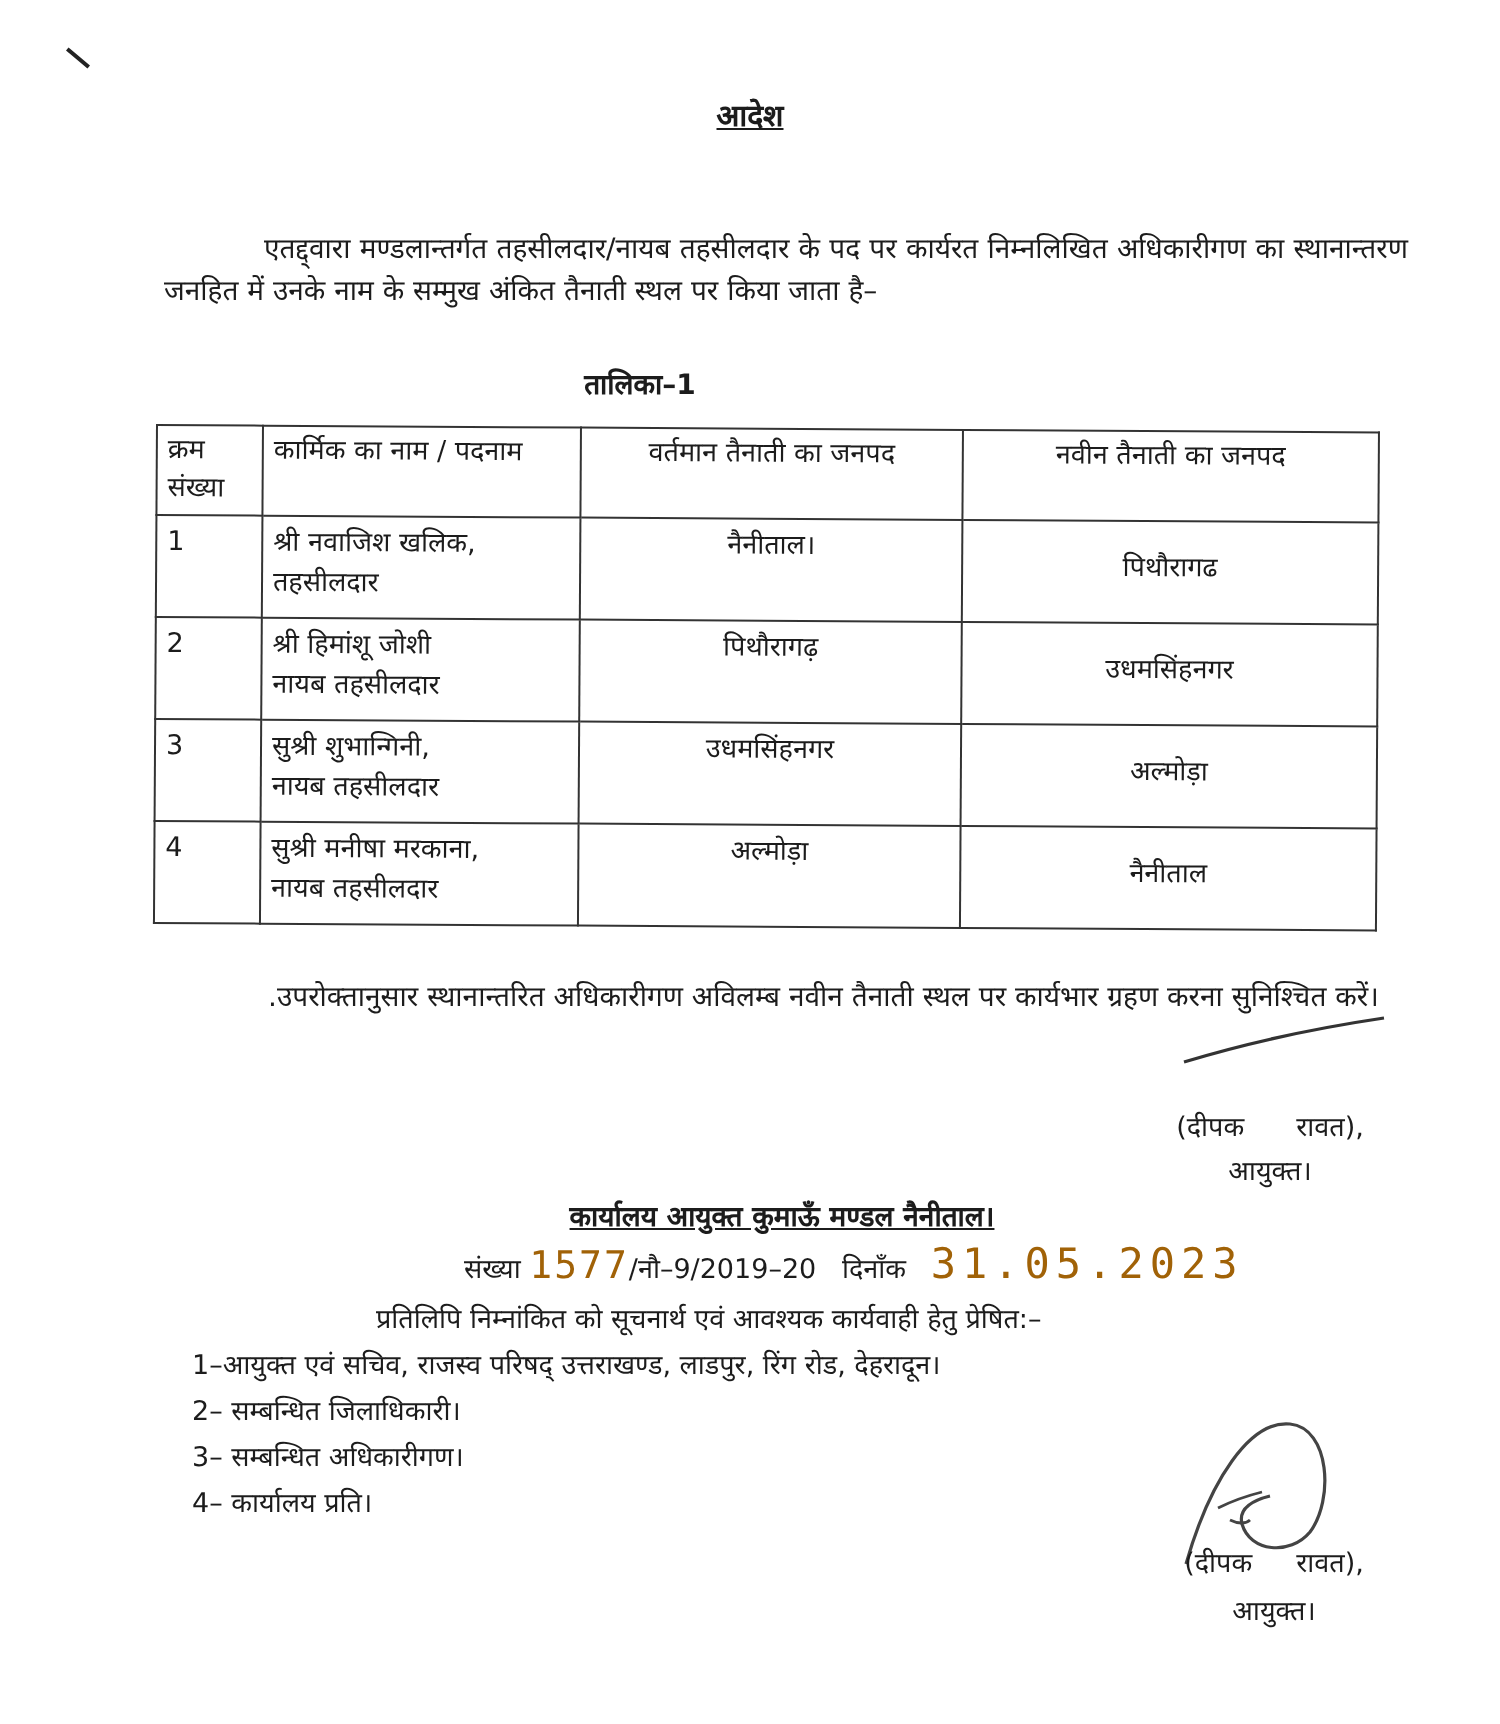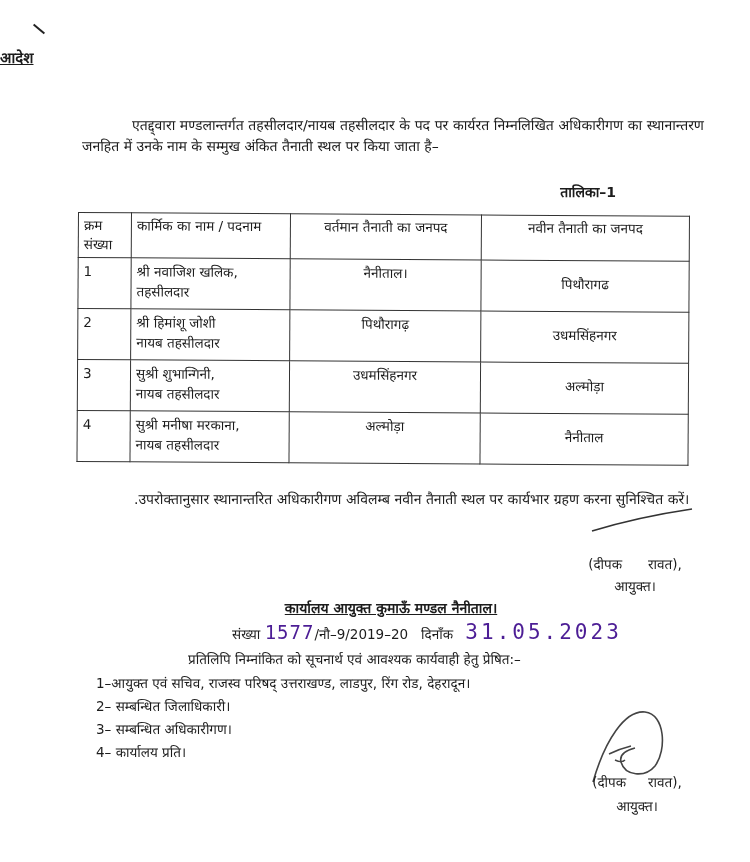--- a/index.html
+++ b/index.html
@@ -10,30 +10,30 @@
     font-family: "DejaVu Sans", "Liberation Sans", sans-serif;
     position: relative;
     overflow: hidden;
   }
   .abs { position: absolute; }
   .mark {
     left: 32px; top: 28px; width: 14px; height: 2px;
     background: #222; transform: rotate(40deg);
   }
   .title {
-    left: 0; width: 750px; top: 47px; text-align: left;
+    left: 0; width: 750px; top: 47px; text-align: center;
     font-size: 15px; font-weight: bold; text-decoration: underline;
   }
   .para {
     left: 82px; width: 622px; font-size: 14px; line-height: 21px;
     text-align: justify;
   }
   .para .indent { display: inline-block; width: 50px; }
   .p1 { top: 83px; margin-top: 32px; }
-  .tcaption { left: 0; width: 616px; top: 182px; text-align: right; font-size: 14px; font-weight: bold; }
+  .tcaption { left: 0; width: 616px; top: 182px; text-align: center; font-size: 14px; font-weight: bold; padding-left: 12px; }
   table.transfer {
     position: absolute; left: 78px; top: 212px; width: 612px;
     border-collapse: collapse; font-size: 13.5px;
     transform: rotate(0.35deg); transform-origin: left top;
   }
   table.transfer td, table.transfer th {
     border: 1.5px solid #333; vertical-align: top; padding: 3px 5px; font-weight: normal;
   }
   table.transfer th { text-align: left; line-height: 19px; }
   table.transfer th.center { text-align: center; }
@@ -44,21 +44,21 @@
   .col-new { text-align: center; }
   .p2 { top: 489px; }
   .sig1 { left: 570px; top: 553px; font-size: 13.5px; line-height: 22px; text-align: center; width: 130px; }
   .sig1 .name-gap { display: inline-block; width: 26px; }
   .office {
     left: 0; width: 750px; top: 598px; text-align: center;
     font-size: 14px; font-weight: bold; text-decoration: underline;
     padding-left: 32px; box-sizing: border-box;
   }
   .refline { left: 232px; top: 620px; font-size: 13.5px; white-space: nowrap; }
-  .hand { font-family: "DejaVu Sans Mono", monospace; font-size: 19px; color: #4c1d95; letter-spacing: 1px; text-align: right; }
+  .hand { font-family: "DejaVu Sans Mono", monospace; font-size: 19px; color: #a16207; letter-spacing: 1px; text-align: right; }
   .date { margin-left: 8px; font-size: 21px; letter-spacing: 3px; margin-top: 40px; }
   .copyintro { left: 140px; top: 650px; font-size: 13.5px; margin-left: 48px; }
   .copylist { left: 96px; top: 672px; font-size: 13.5px; line-height: 23px; margin: 0; padding: 0; list-style: none; }
   .signature-svg { left: 585px; top: 700px; }
   .sig2 { left: 572px; top: 770px; font-size: 13.5px; line-height: 24px; text-align: center; width: 130px; }
   .sig2 .name-gap { display: inline-block; width: 22px; }
 </style>
 </head>
 <body>
 

